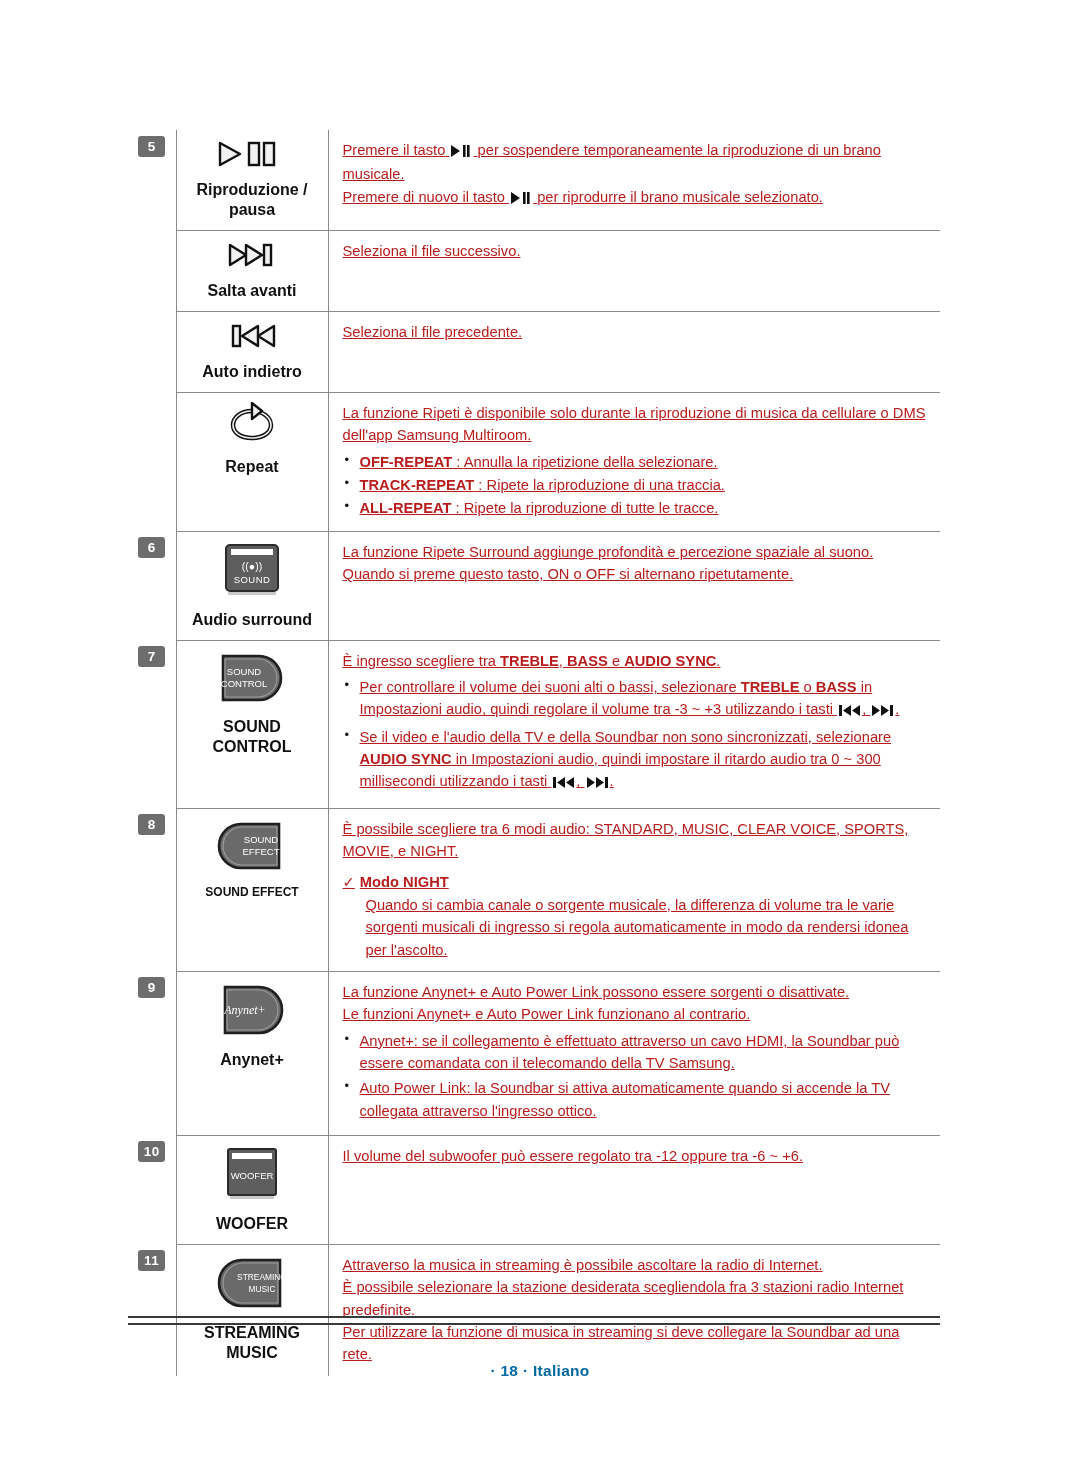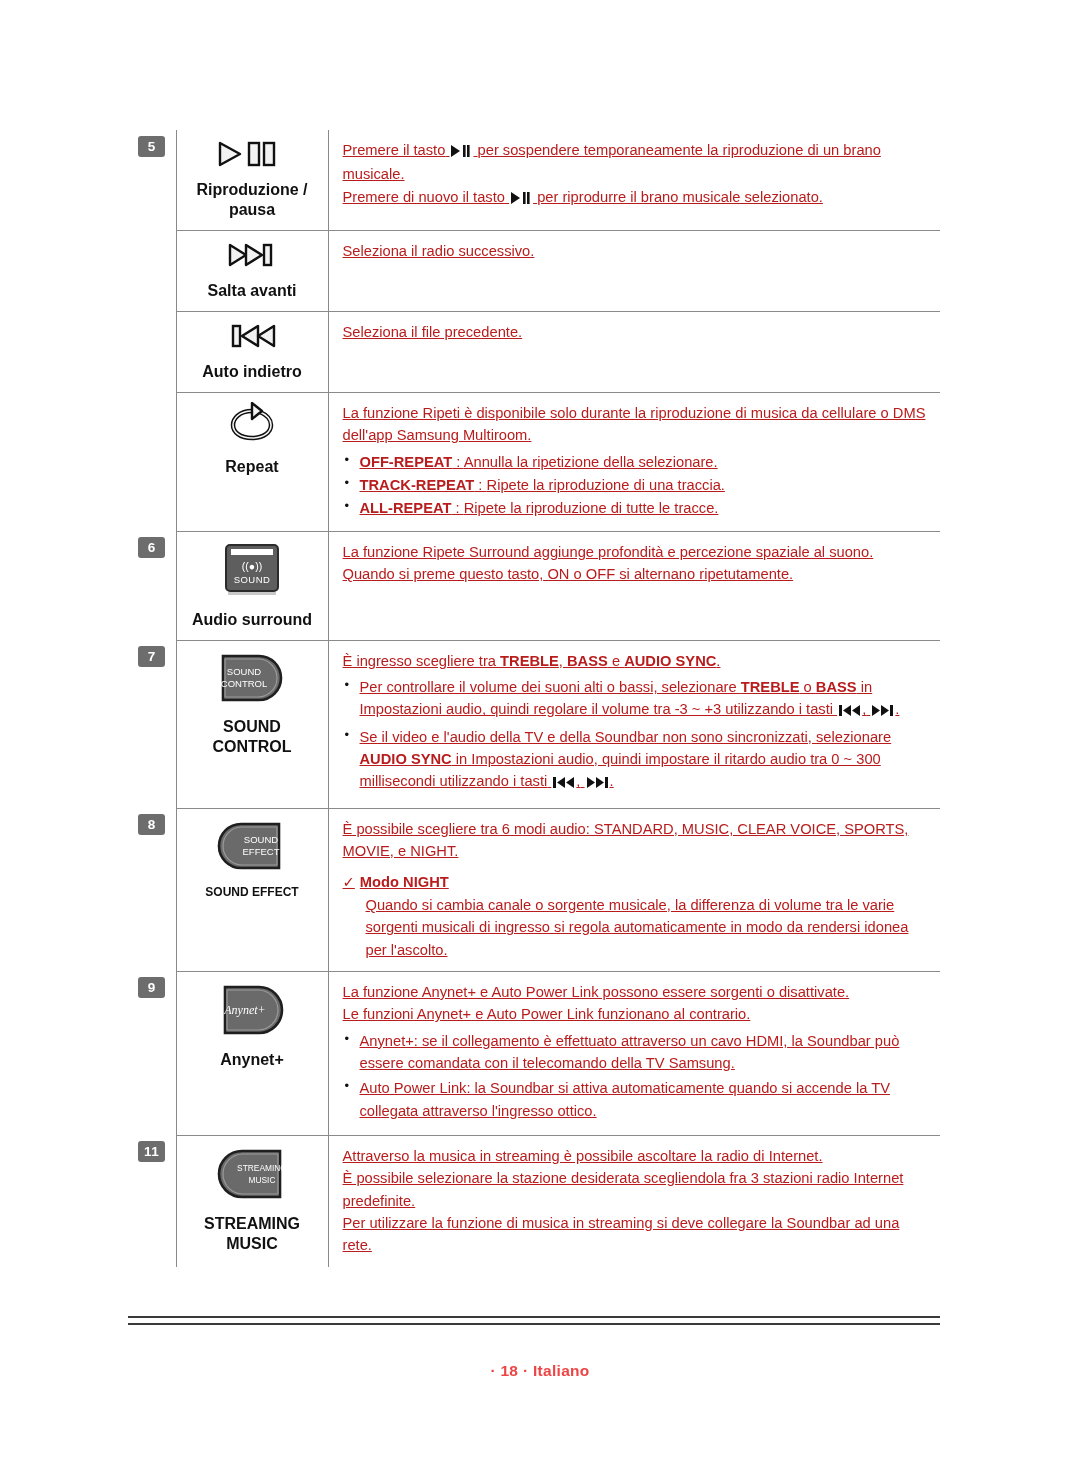--- a/index.html
+++ b/index.html
@@ -103,21 +103,21 @@
 
   
   .ig{display:inline-block;vertical-align:-2px;margin:0 2px;}
 
   
   .footer{
     position:absolute;left:0;right:0;top:1362px;
     text-align:center;
     font-size:15.5px;
     font-weight:bold;
-    color:#ef4444;
+    color:#0369a1;
     letter-spacing:.3px;
   }
 
   
   .botrule{
     position:absolute;left:128px;top:1316px;width:812px;height:5px;
     border-top:2px solid #3a3a3a;
     border-bottom:2px solid #3a3a3a;
   }
 </style>
@@ -173,21 +173,21 @@
     <td class="btn">
       <span class="glyphwrap">
         <svg width="72" height="30" viewBox="0 0 72 30">
           <polygon points="14,5 14,25 30,15" fill="#f2f2f2" stroke="#111" stroke-width="2.4" stroke-linejoin="round"></polygon>
           <polygon points="30,5 30,25 46,15" fill="#f2f2f2" stroke="#111" stroke-width="2.4" stroke-linejoin="round"></polygon>
           <rect x="48" y="5" width="7" height="20" fill="#f2f2f2" stroke="#111" stroke-width="2.4"></rect>
         </svg>
       </span>
       <span class="cap">Salta avanti</span>
     </td>
-    <td class="txt">Seleziona il radio successivo.</td>
+    <td class="txt">Seleziona il file successivo.</td>
   </tr>
 
   <tr>
     <td class="num"></td>
     <td class="btn">
       <span class="glyphwrap">
         <svg width="72" height="30" viewBox="0 0 72 30">
           <rect x="17" y="5" width="7" height="20" fill="#f2f2f2" stroke="#111" stroke-width="2.4"></rect>
           <polygon points="42,5 42,25 26,15" fill="#f2f2f2" stroke="#111" stroke-width="2.4" stroke-linejoin="round"></polygon>
           <polygon points="58,5 58,25 42,15" fill="#f2f2f2" stroke="#111" stroke-width="2.4" stroke-linejoin="round"></polygon>
@@ -335,20 +335,37 @@
     <td class="txt">
       <span class="line">La funzione  Anynet+ e Auto Power Link possono essere sorgenti o disattivate.</span>
       <span class="line">Le funzioni Anynet+ e Auto Power Link funzionano al contrario.</span>
       <ul class="bl">
         <li>Anynet+: se il collegamento è effettuato attraverso un cavo HDMI, la Soundbar può essere comandata con il telecomando della TV Samsung.</li>
         <li>Auto Power Link: la Soundbar si attiva automaticamente quando si accende la TV collegata attraverso l'ingresso ottico.</li>
       </ul>
     </td>
   </tr>
 
+  <tr>
+    <td class="num">
+      <span class="badge">10</span>
+    </td>
+    <td class="btn">
+      <span class="glyphwrap">
+        <svg width="64" height="58" viewBox="0 0 64 58">
+          <rect x="8" y="4" width="48" height="46" rx="2" fill="#5e5e5e" stroke="#2b2b2b" stroke-width="2"></rect>
+          <rect x="12" y="8" width="40" height="6" fill="#ffffff"></rect>
+          <text x="32" y="34" font-family="Liberation Sans, sans-serif" font-size="9.5" fill="#ffffff" text-anchor="middle">WOOFER</text>
+          <rect x="10" y="51" width="44" height="3" fill="#c9c9c9"></rect>
+        </svg>
+      </span>
+      <span class="cap">WOOFER</span>
+    </td>
+    <td class="txt">Il volume del subwoofer può essere regolato tra -12 oppure tra -6 ~ +6.</td>
+  </tr>
 
   <tr class="last">
     <td class="num">
       <span class="badge">11</span>
     </td>
     <td class="btn">
       <span class="glyphwrap">
         <svg width="84" height="58" viewBox="0 0 84 58">
           <path d="M32 6 H70 V52 H32 A23 23 0 0 1 32 6 Z" fill="#6a6a6a" stroke="#1f1f1f" stroke-width="2.6"></path>
           <path d="M33 9 H68 V49 H33 A20 20 0 0 1 33 9 Z" fill="none" stroke="#9a9a9a" stroke-width="1.2"></path>

